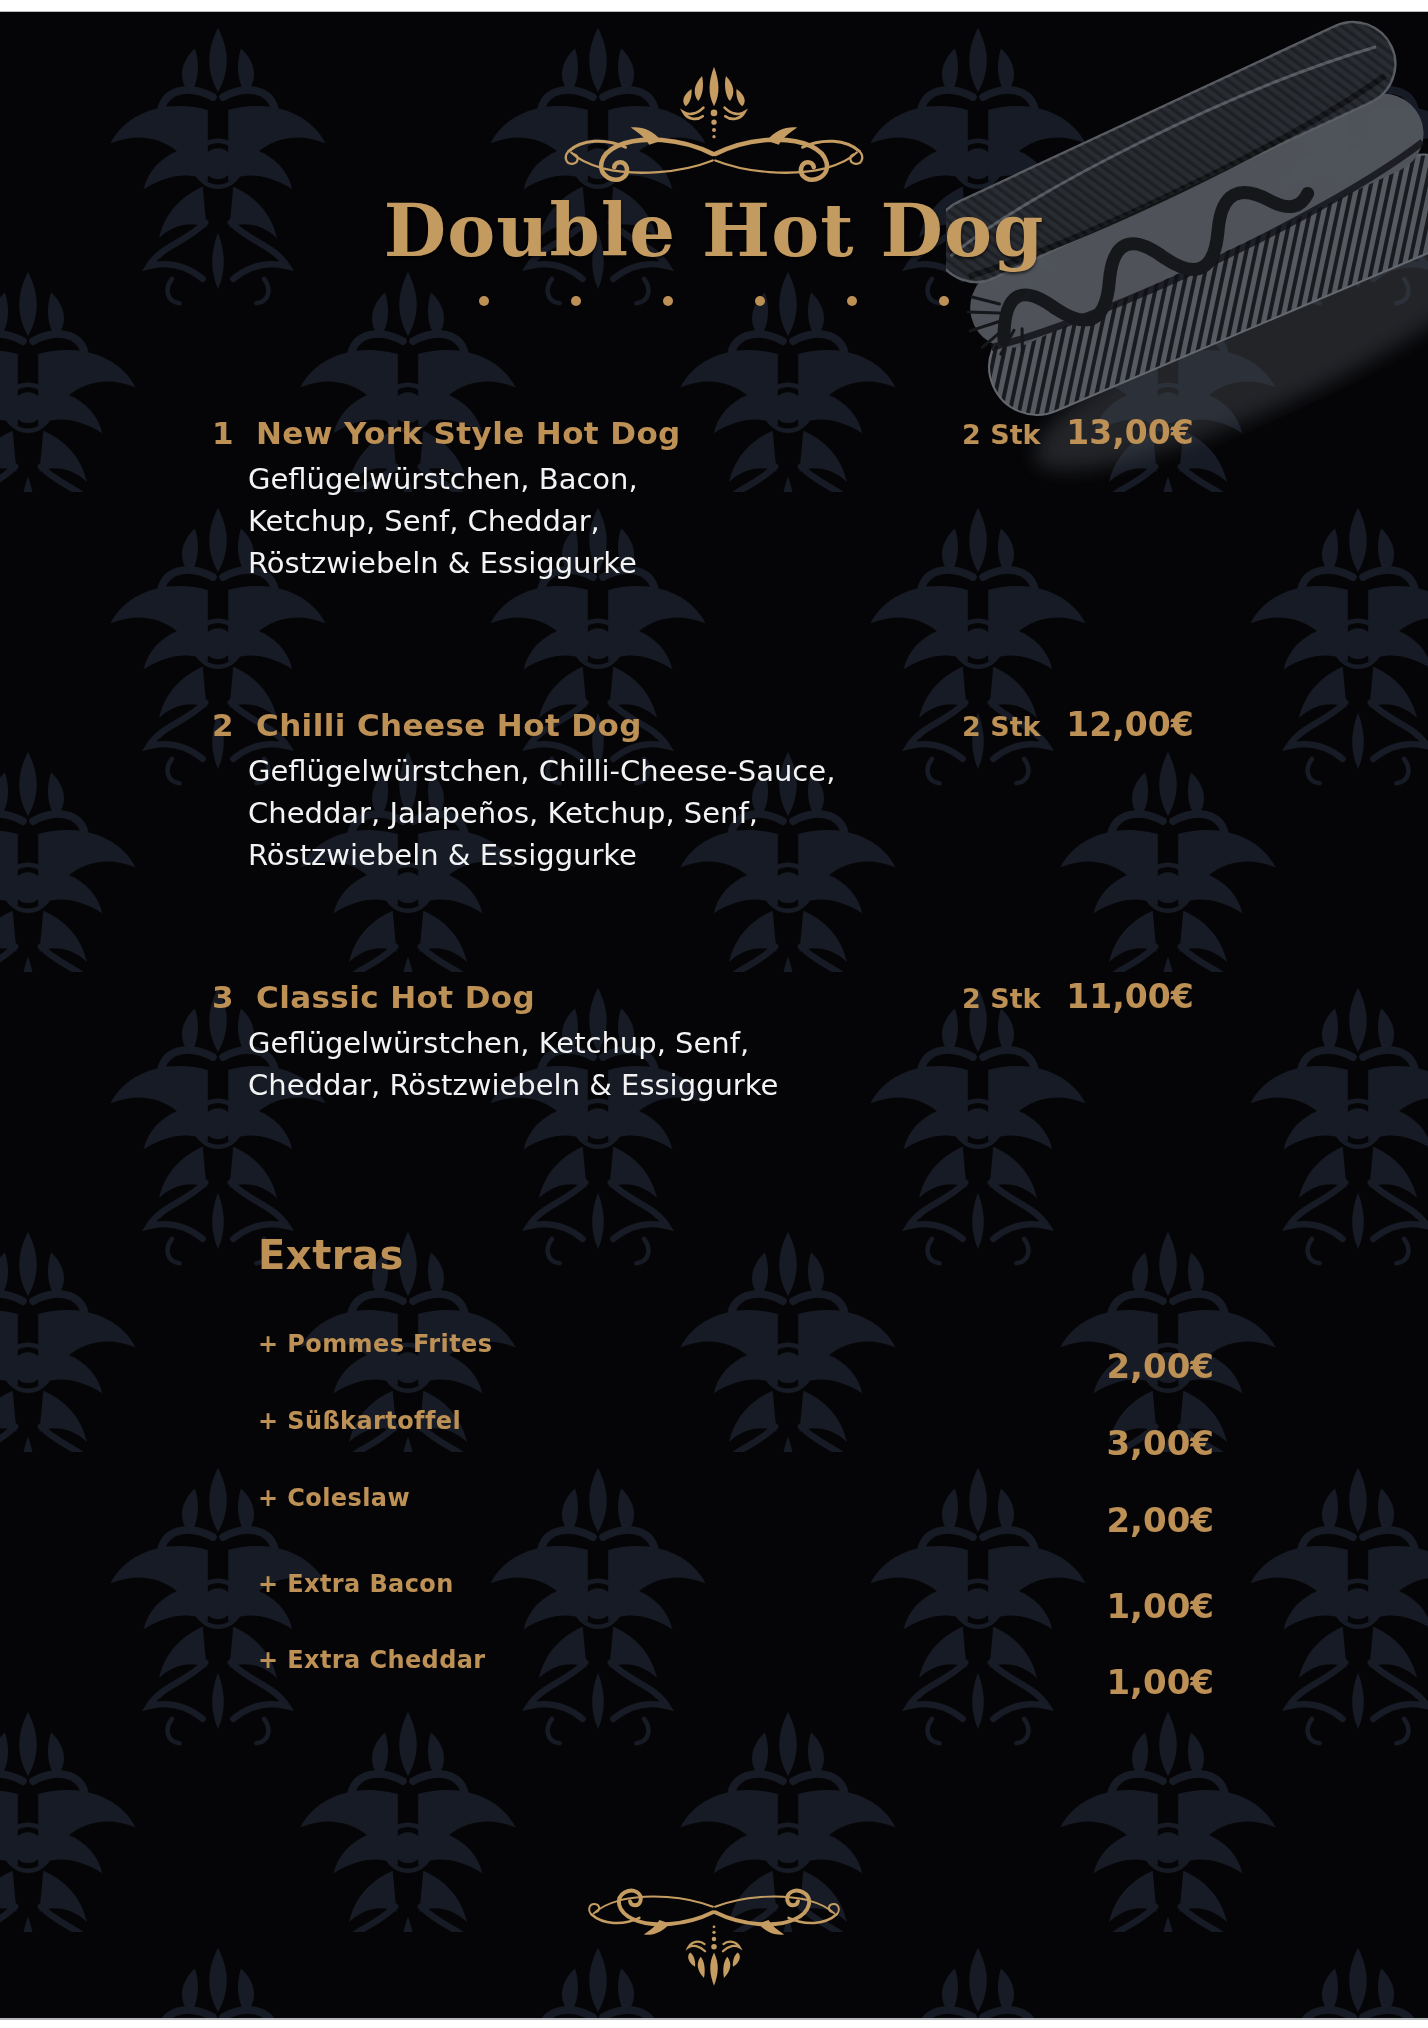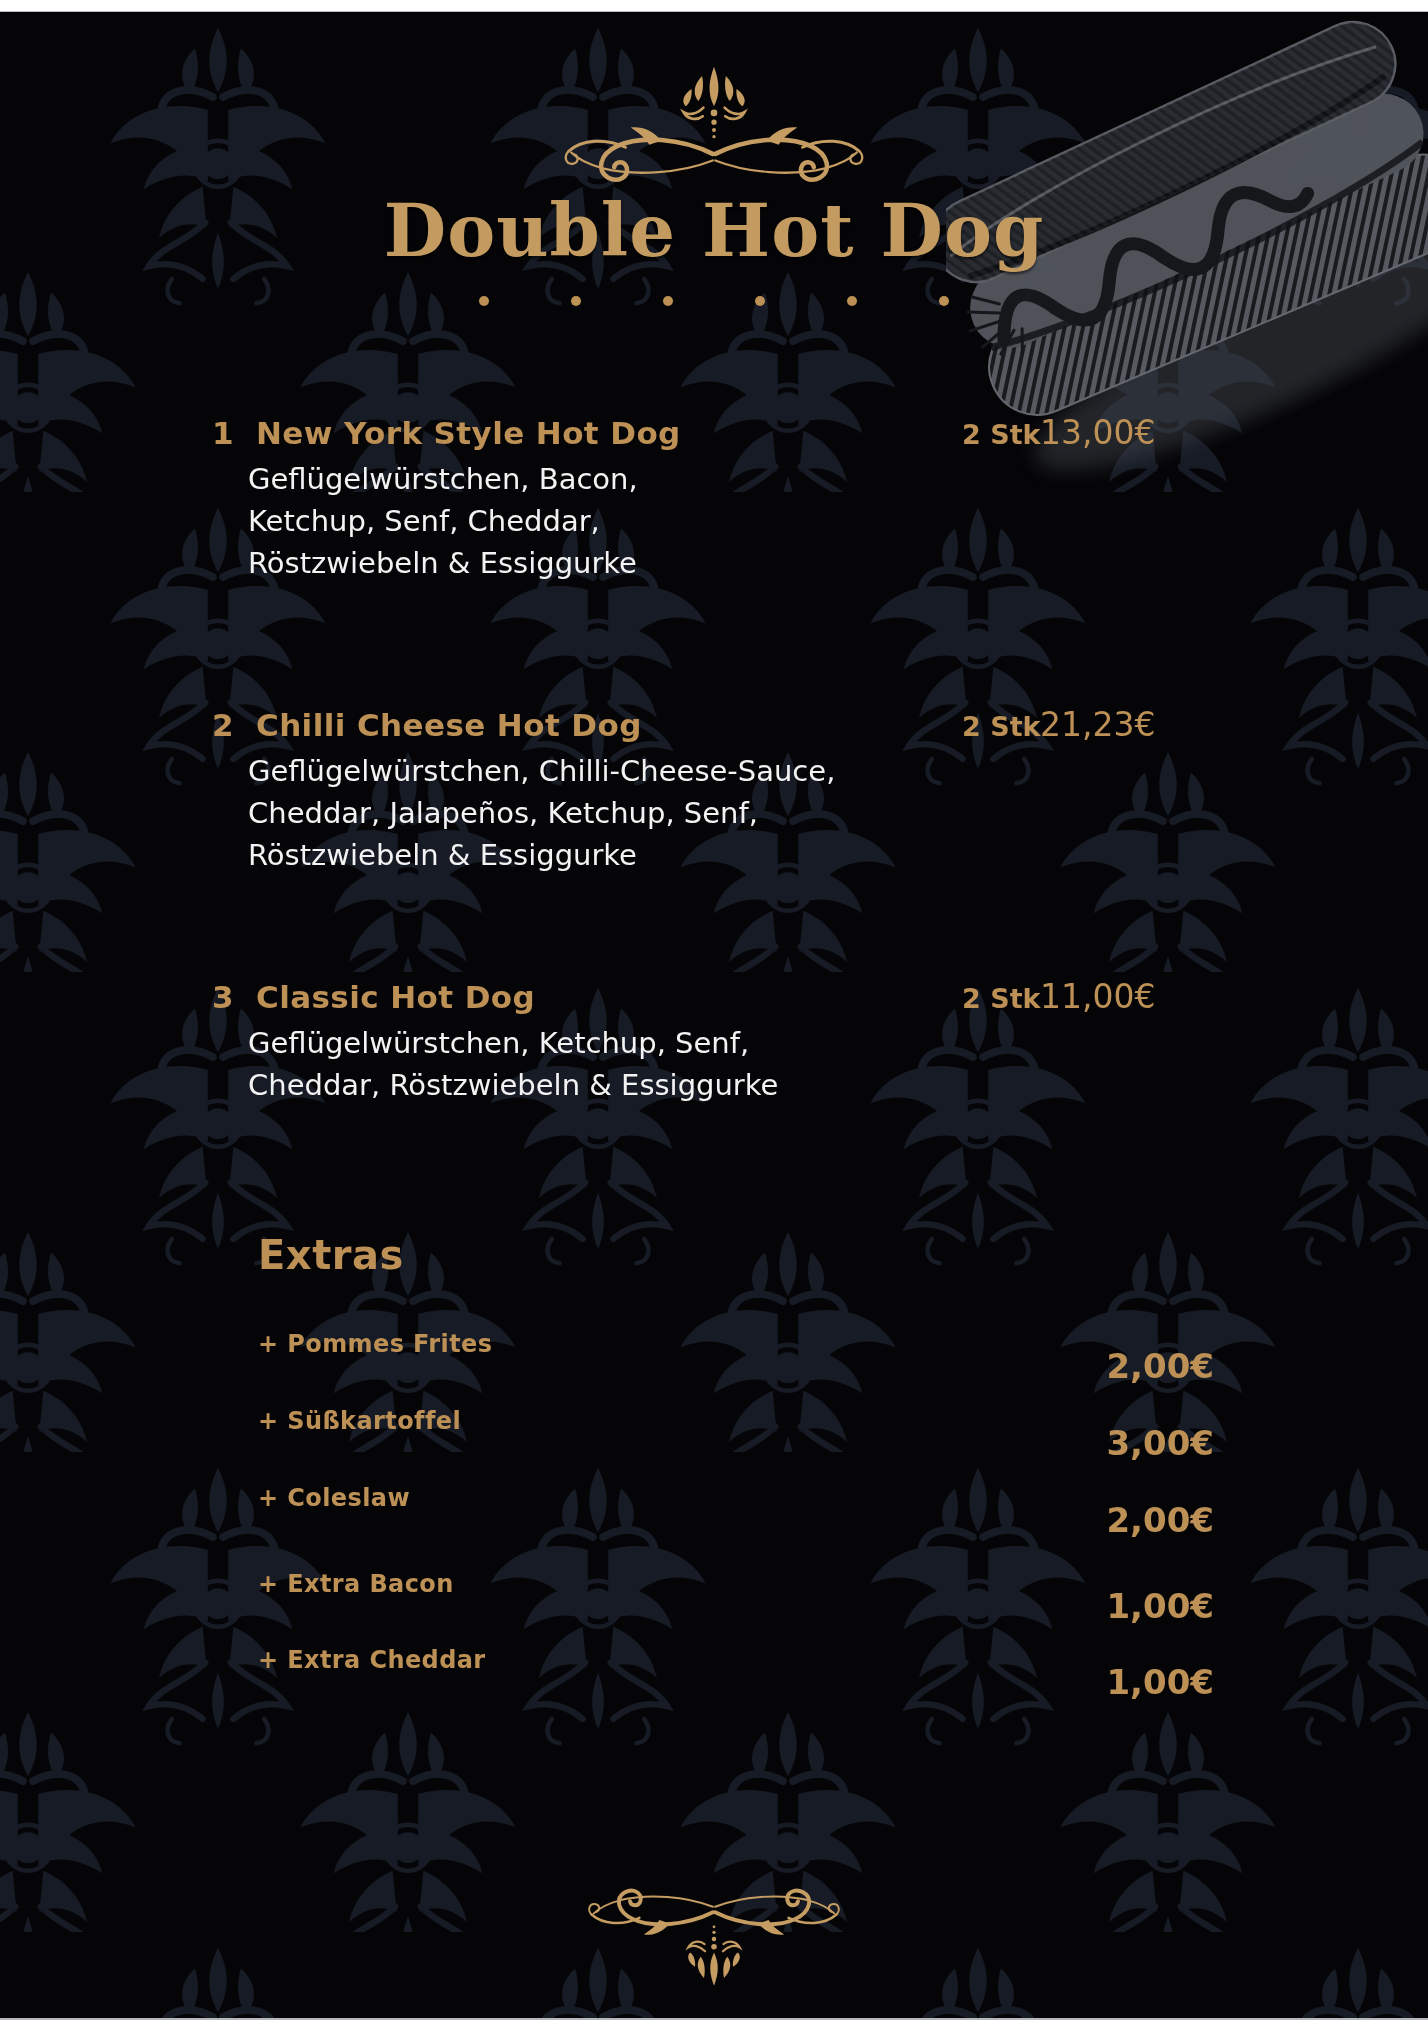--- a/index.html
+++ b/index.html
@@ -54,22 +54,22 @@
   .item .desc {
     position:absolute; left:36px; top:44px; width:720px;
     color:#f3f3f4; font-size:29px; line-height:42px;
     white-space:pre-line;
   }
   .item .qty {
     position:absolute; left:750px; top:5px; width:100px;
     color:#bd9055; font-weight:bold; font-size:27px;
   }
   .item .price {
-    position:absolute; right:0; top:0; width:180px; text-align:left;
-    color:#bd9055; font-weight:normal; font-size:33px; line-height:38px;
+    position:absolute; right:0; top:0; width:180px; text-align:center;
+    color:#bd9055; font-weight:bold; font-size:33px; line-height:38px;
   }
 
   .extras-heading {
     position:absolute; left:258px; top:1186px;
     color:#bd9055; font-weight:bold; font-size:40px; letter-spacing:.5px;margin-top:34px;
   }
   .extra { position:absolute; left:258px; width:956px; }
   .extra-0 { top:1318px; } .extra-1 { top:1395px; } .extra-2 { top:1472px; }
   .extra-3 { top:1558px; } .extra-4 { top:1634px; }
   .extra .label {
@@ -219,21 +219,21 @@
       <div class="price">13,00€</div>
     </div>
 
     <div class="item item-2">
       <div class="num">2</div>
       <div class="name">Chilli Cheese Hot Dog</div>
       <div class="desc">Geflügelwürstchen, Chilli-Cheese-Sauce,
 Cheddar, Jalapeños, Ketchup, Senf,
 Röstzwiebeln &amp; Essiggurke</div>
       <div class="qty">2 Stk</div>
-      <div class="price">21,23€</div>
+      <div class="price">12,00€</div>
     </div>
 
     <div class="item item-3">
       <div class="num">3</div>
       <div class="name">Classic Hot Dog</div>
       <div class="desc">Geflügelwürstchen, Ketchup, Senf,
 Cheddar, Röstzwiebeln &amp; Essiggurke</div>
       <div class="qty">2 Stk</div>
       <div class="price">11,00€</div>
     </div>

